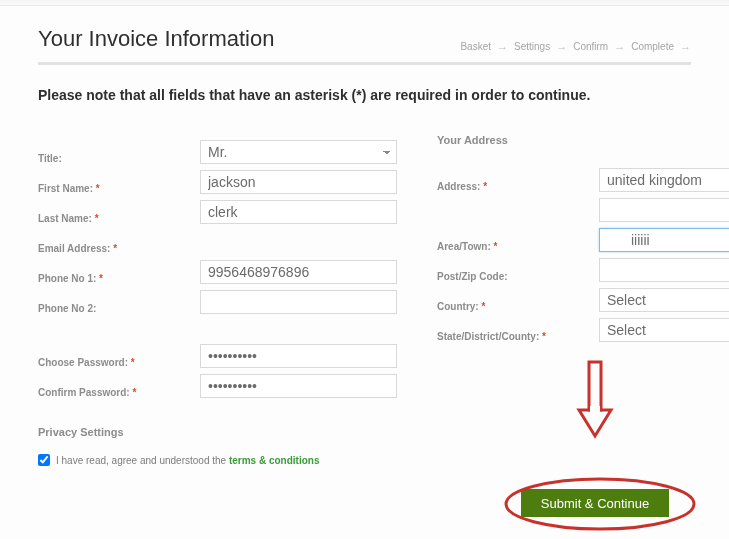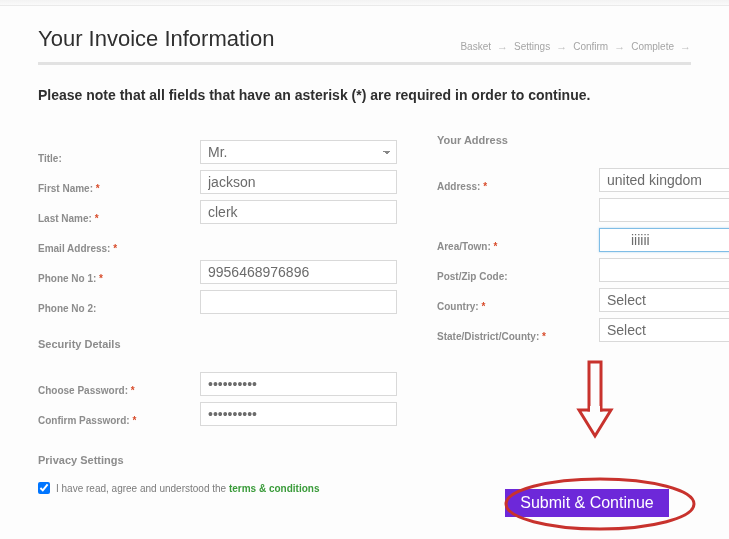--- a/index.html
+++ b/index.html
@@ -111,26 +111,26 @@
     margin-top: 10px;
     font-size: 10px;
     color: #7b7b7b;
   }
   .privacy-check-row input { width: 12px; height: 12px; }
   .terms-link { color: #3a9b3a; font-weight: bold; text-decoration: none; }
   .submit-btn {
     position: absolute;
     right: 60px;
     bottom: 22px;
-    width: 164px;
+    width: 148px;
     height: 28px;
-    background: #6d28d9;
+    background: #4d7c0f;
     color: #fff;
     border: none;
-    font-size: 16px;
+    font-size: 13px;
     cursor: pointer;
   }
   
   .overlay-arrow {
     position: absolute;
     left: 575px;
     top: 360px;
     pointer-events: none;
   }
   .overlay-circle {
@@ -193,21 +193,20 @@
         <label class="field-label"><span>Phone No 1:</span><span class="req"> *</span></label>
         <input class="field-input" value="9956468976896" style="">
       </div>
 
       <div class="field-row">
         <label class="field-label"><span>Phone No 2:</span></label>
         <input class="field-input" value="" style="">
       </div>
 
       <div class="security">
-        <div class="section-head">Security Details</div>
         <div class="field-row">
           <label class="field-label"><span>Choose Password:</span><span class="req"> *</span></label>
           <input class="field-input" type="text" value="••••••••••" style="">
         </div>
         <div class="field-row">
           <label class="field-label"><span>Confirm Password:</span><span class="req"> *</span></label>
           <input class="field-input" type="text" value="••••••••••" style="">
         </div>
       </div>
 

